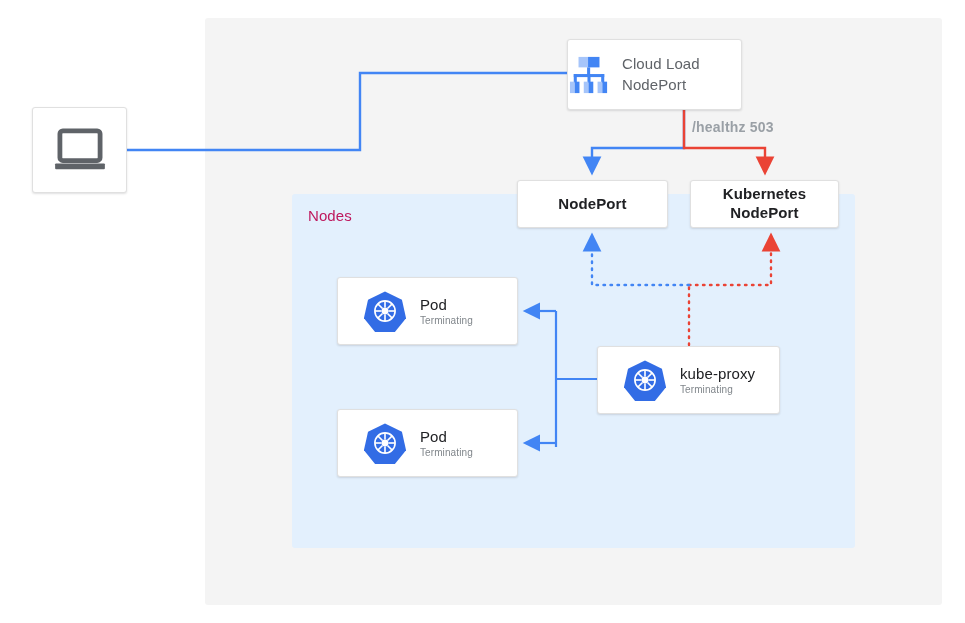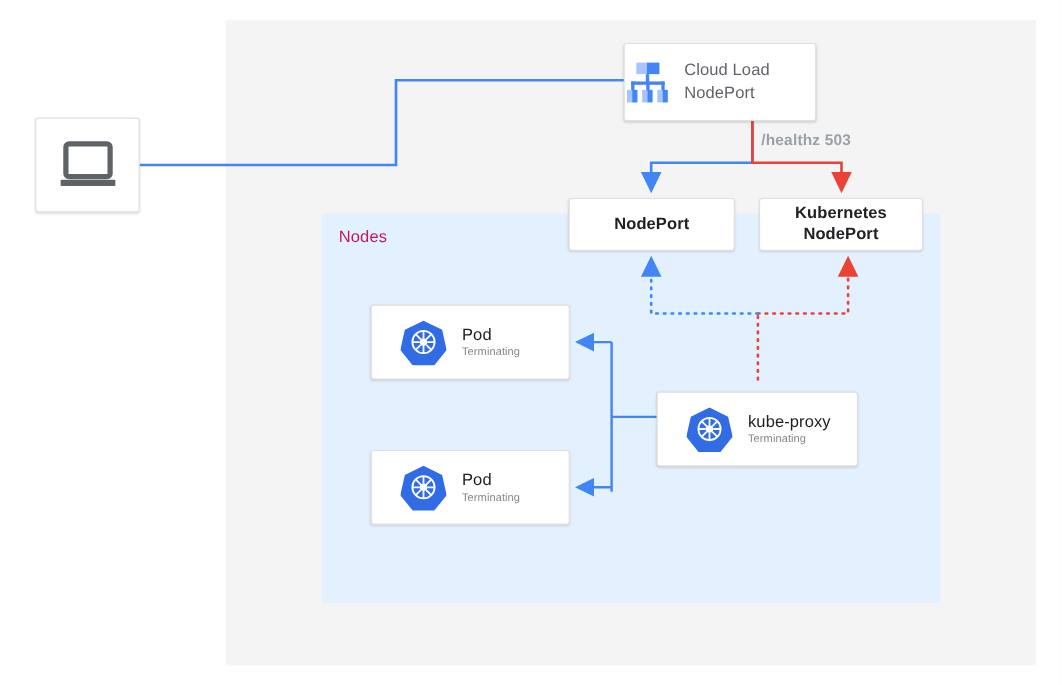--- a/index.html
+++ b/index.html
@@ -65,21 +65,21 @@
   .box-nodeport {
     left: 517px; top: 180px; width: 151px; height: 48px;
     display: flex; align-items: center; justify-content: center;
   }
   .box-hcnodeport {
     left: 690px; top: 180px; width: 149px; height: 48px;
     display: flex; align-items: center; justify-content: center;
   }
   .box-pod1 { left: 337px; top: 277px; width: 181px; height: 68px; }
   .box-pod2 { left: 337px; top: 409px; width: 181px; height: 68px; }
-  .box-kubeproxy { left: 597px; top: 356px; width: 183px; height: 68px; }
+  .box-kubeproxy { left: 597px; top: 346px; width: 183px; height: 68px; }
   .box-pod1, .box-pod2, .box-kubeproxy {
     display: flex; align-items: center; padding-left: 26px;
   }
 
   .strong-label {
     font-size: 15px;
     font-weight: bold;
     color: #202124;
     text-align: center;
     line-height: 1.25;

